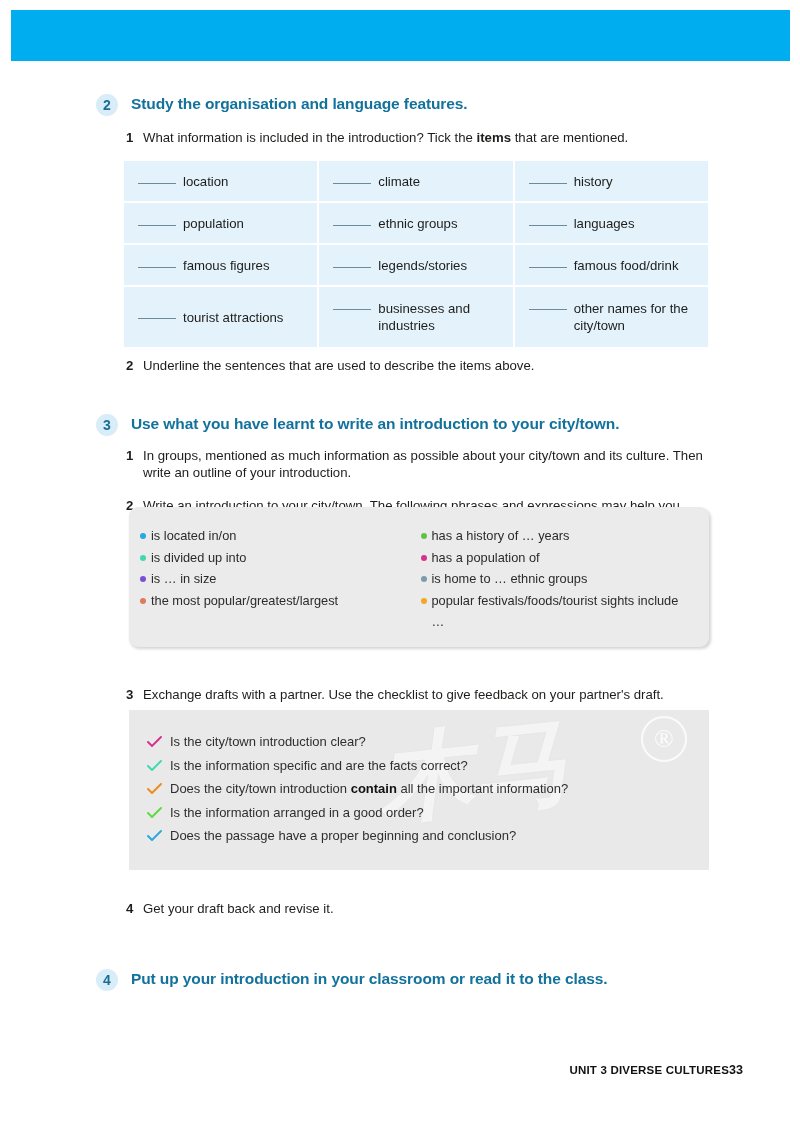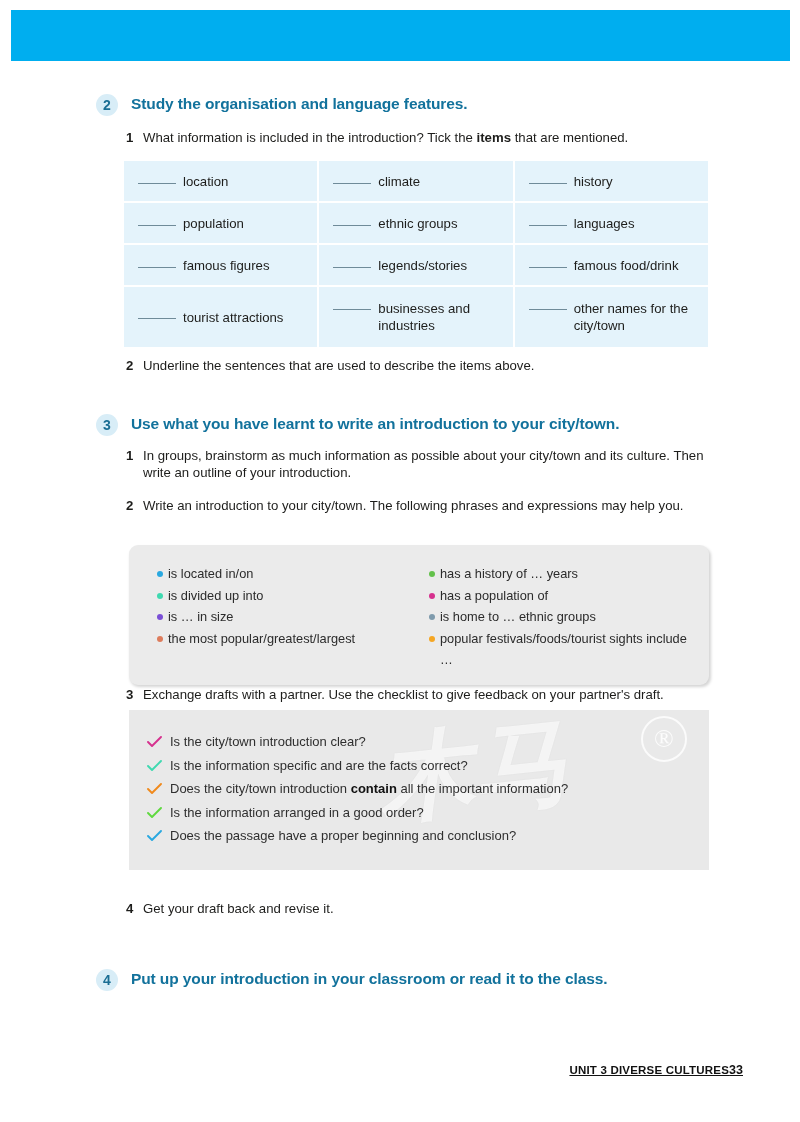--- a/index.html
+++ b/index.html
@@ -107,28 +107,28 @@
     vertical-align: 2px;
   }
   .cell-inner { display: flex; align-items: flex-start; }
   .cell-inner .blank { flex: 0 0 auto; margin-top: 9px; }
   .cell-label { flex: 1 1 auto; }
 
   
   .phrase-box {
     position: absolute;
     left: 129px;
-    top: 545px;
+    top: 507px;
     width: 580px;
     height: 140px;
     background: #ebebeb;
     border-radius: 9px;
     box-shadow: 1.5px 2px 3px rgba(0,0,0,0.17);
     box-sizing: border-box;
-    padding: 18px 16px 16px 28px;
+    padding: 18px 16px 16px 11px;
   }
   .phrase-cols {
     display: flex;
   }
   .phrase-col { width: 50%; }
   .phrase-col.right { padding-left: 8px; }
   .phrase-item {
     display: flex;
     align-items: flex-start;
     font-size: 12.8px;
@@ -208,21 +208,20 @@
 
   
   .footer {
     position: absolute;
     right: 57px;
     top: 1063px;
     font-size: 11.5px;
     color: #111;
     display: flex;
     align-items: baseline;
-    text-decoration: underline;
   }
   .footer .unit {
     font-weight: bold;
     letter-spacing: 0.2px;
   }
   .footer .pg {
     font-weight: bold;
     font-size: 12.5px;
   }
 </style>
@@ -295,21 +294,21 @@
 <div class="section" style="top:413px;">
   <div class="section-head">
     <div class="sec-num">3</div>
     <div class="sec-title">Use what you have learnt to write an introduction to your city/town.</div>
   </div>
 </div>
 
 <div class="section" style="left:126px; top:447px; width:582px;">
   <div class="sub">
     <span class="sub-num">1</span>
-    <span class="sub-text">In groups, brainstorm as much information as possible about your city/town and its culture. Then write an outline of your introduction.</span>
+    <span class="sub-text">In groups, mentioned as much information as possible about your city/town and its culture. Then write an outline of your introduction.</span>
   </div>
 </div>
 
 <div class="section" style="left:126px; top:497px; width:600px;">
   <div class="sub">
     <span class="sub-num">2</span>
     <span class="sub-text">Write an introduction to your city/town. The following phrases and expressions may help you.</span>
   </div>
 </div>
 

